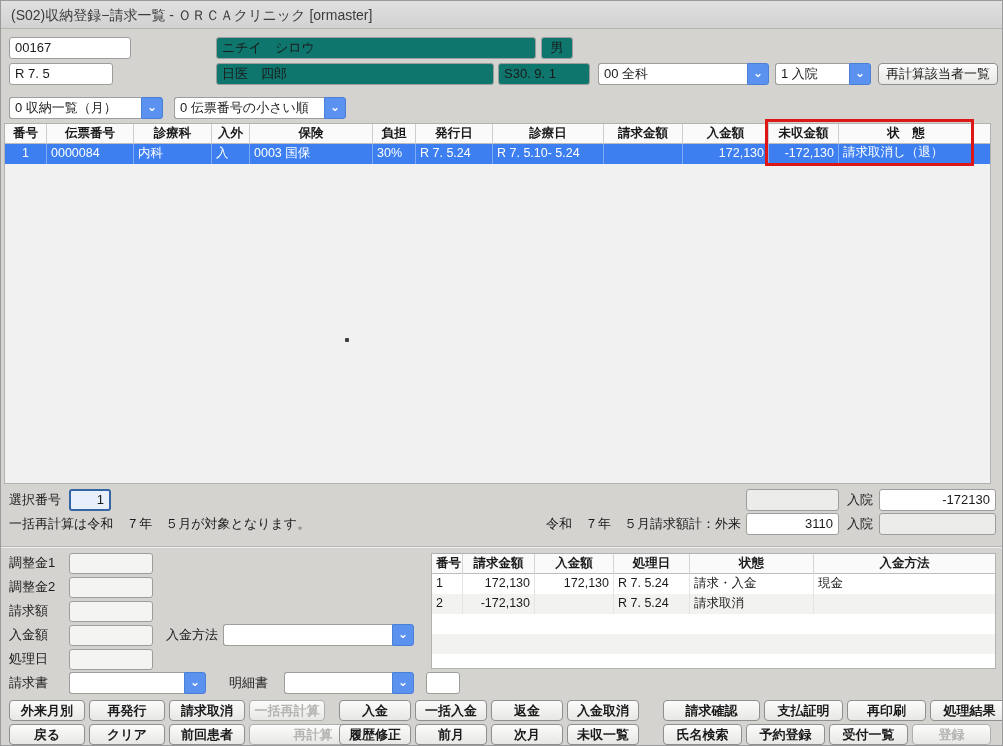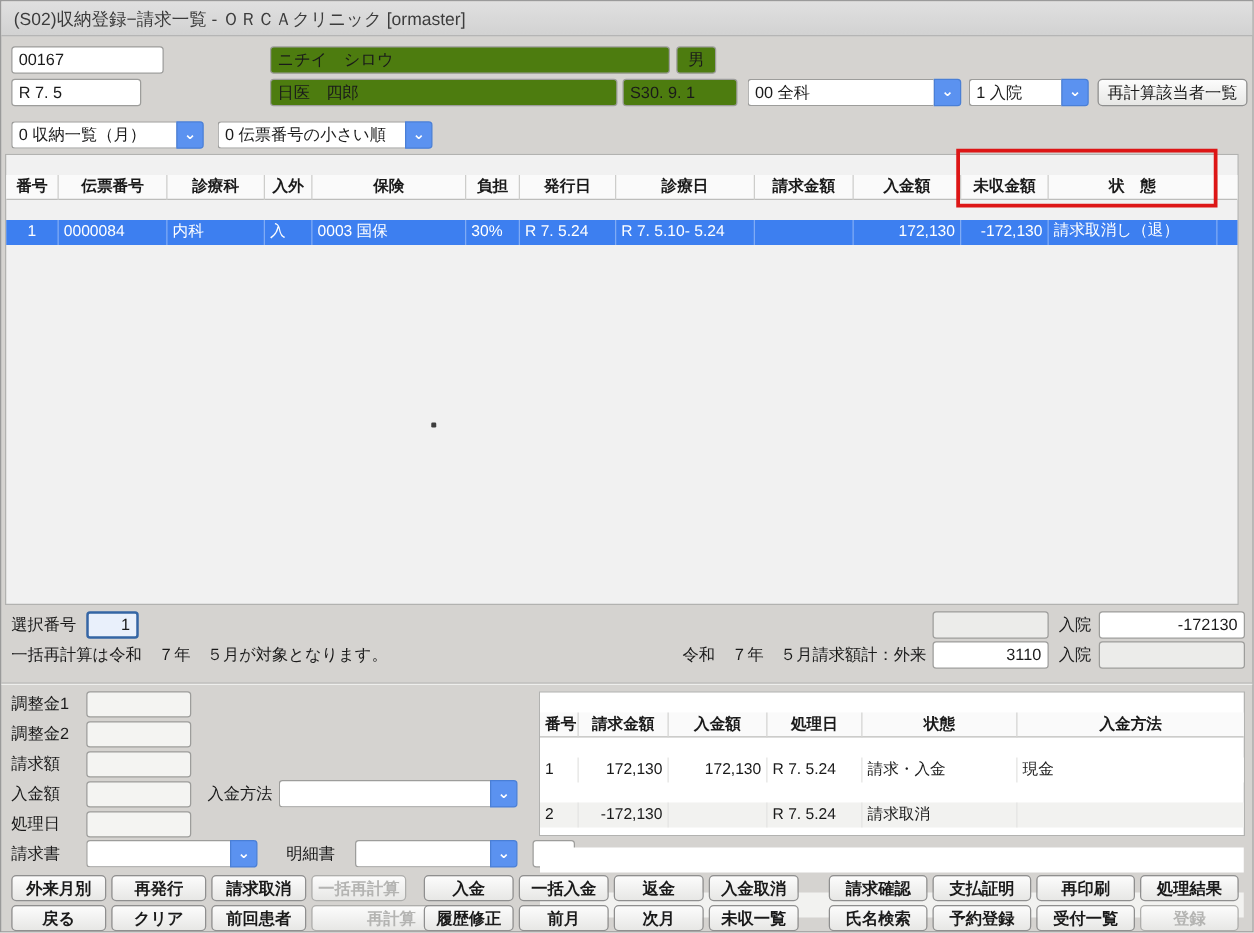--- a/index.html
+++ b/index.html
@@ -9,21 +9,21 @@
 
   .titlebar { position:absolute; left:0; top:0; width:100%; height:28px;
     background:linear-gradient(#e0e0e0,#d2d2d2); border-bottom:1px solid #b5b5b5;
     line-height:28px; padding-left:10px; color:#3c3c3c; font-size:14px; }
 
   .label { position:absolute; height:22px; line-height:22px; white-space:nowrap; }
   .label.r { text-align:right; }
 
   .field { position:absolute; height:22px; background:#fff; border:1px solid #9d9d9b;
     border-radius:3px; line-height:20px; padding:0 5px; overflow:hidden; white-space:nowrap; }
-  .field.ro { background:#4d7c0f; }
+  .field.ro { background:#0f766e; }
   .field.num { text-align:right; }
   .field.small-h { height:21px; }
   .field.gray { background:#ececea; }
   .sel-field { position:absolute; height:22px; background:#e9f0fb; border:2px solid #3465a4;
     border-radius:3px; line-height:18px; padding:0 5px; text-align:right; }
 
   .dropdown { position:absolute; height:22px; display:flex; }
   .dd-value { flex:1; background:#fff; border:1px solid #9d9d9b; border-right:none;
     border-radius:3px 0 0 3px; line-height:20px; padding:0 5px; overflow:hidden; white-space:nowrap; }
   .dd-arrow { width:22px; background:#5b92f0; border:1px solid #4a7fd6; border-radius:0 3px 3px 0;
@@ -34,21 +34,21 @@
     white-space:nowrap; overflow:hidden; }
   .btn.disabled { color:#b4b4b2; border-color:#aeaeac; }
   .btn-group { position:absolute; display:flex; gap:4px; }
   .btn-group .btn { flex:0 0 auto; }
 
   .push-btn { position:absolute; height:22px; background:linear-gradient(#fcfcfc,#e7e7e5);
     border:1px solid #8f8f8f; border-radius:4px; font-size:13px; line-height:20px; text-align:center; }
 
   
   .table { position:absolute; background:#f1f1f1; border:1px solid #b2b2b0; }
-  .trow { display:flex; height:20px;margin-top:16px; }
+  .trow { display:flex; height:20px; }
   .thead { background:#fafafa; border-bottom:1px solid #bdbdbb; font-weight:bold; }
   .thead .cell { border-right:1px solid #cdcdcb; text-align:center; }
   .cell { height:20px; line-height:19px; padding:0 4px; overflow:hidden; white-space:nowrap; font-size:12.5px; }
   .cell.l { text-align:left; } .cell.c { text-align:center; } .cell.r { text-align:right; }
   .selrow { background:#3d7ff0; color:#fff; }
   .selrow .cell { border-right:1px solid rgba(255,255,255,.35); }
   .fill { flex:1; border-right:none !important; }
 
   
   .hrow-a { background:#ffffff; }
@@ -209,21 +209,21 @@
     <div class="btn" style="width:76px;">請求取消</div>
     <div class="btn disabled" style="width:76px;">一括再計算</div>
   </div>
   <div class="btn-group" style="left:338px; top:699px;">
     <div class="btn" style="width:72px;">入金</div>
     <div class="btn" style="width:72px;">一括入金</div>
     <div class="btn" style="width:72px;">返金</div>
     <div class="btn" style="width:72px;">入金取消</div>
   </div>
   <div class="btn-group" style="left:662px; top:699px;">
-    <div class="btn" style="width:79px;">請求確認</div>
+    <div class="btn" style="width:97px;">請求確認</div>
     <div class="btn" style="width:79px;">支払証明</div>
     <div class="btn" style="width:79px;">再印刷</div>
     <div class="btn" style="width:79px;">処理結果</div>
   </div>
 
   <div class="btn-group" style="left:8px; top:723px;">
     <div class="btn" style="width:76px;">戻る</div>
     <div class="btn" style="width:76px;">クリア</div>
     <div class="btn" style="width:76px;">前回患者</div>
     <div class="btn disabled" style="width:96px;padding-left:32px;">再計算</div>

